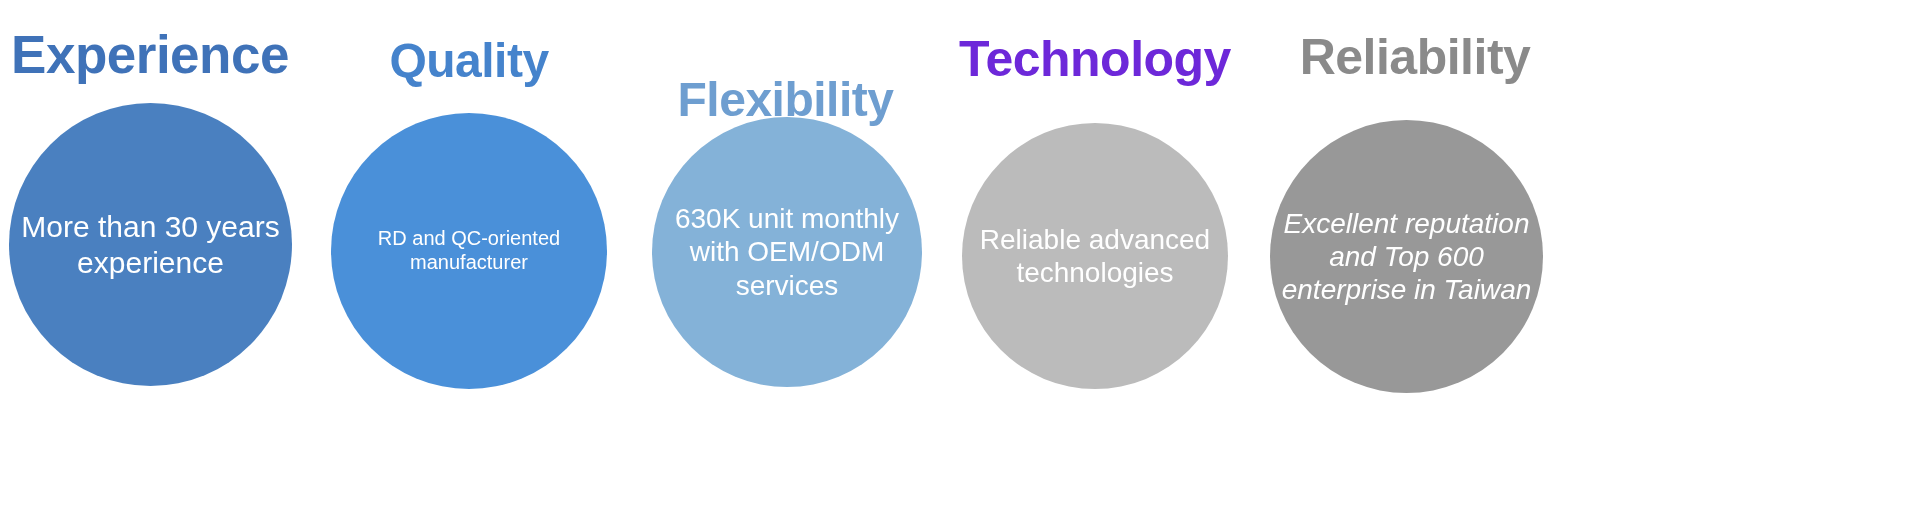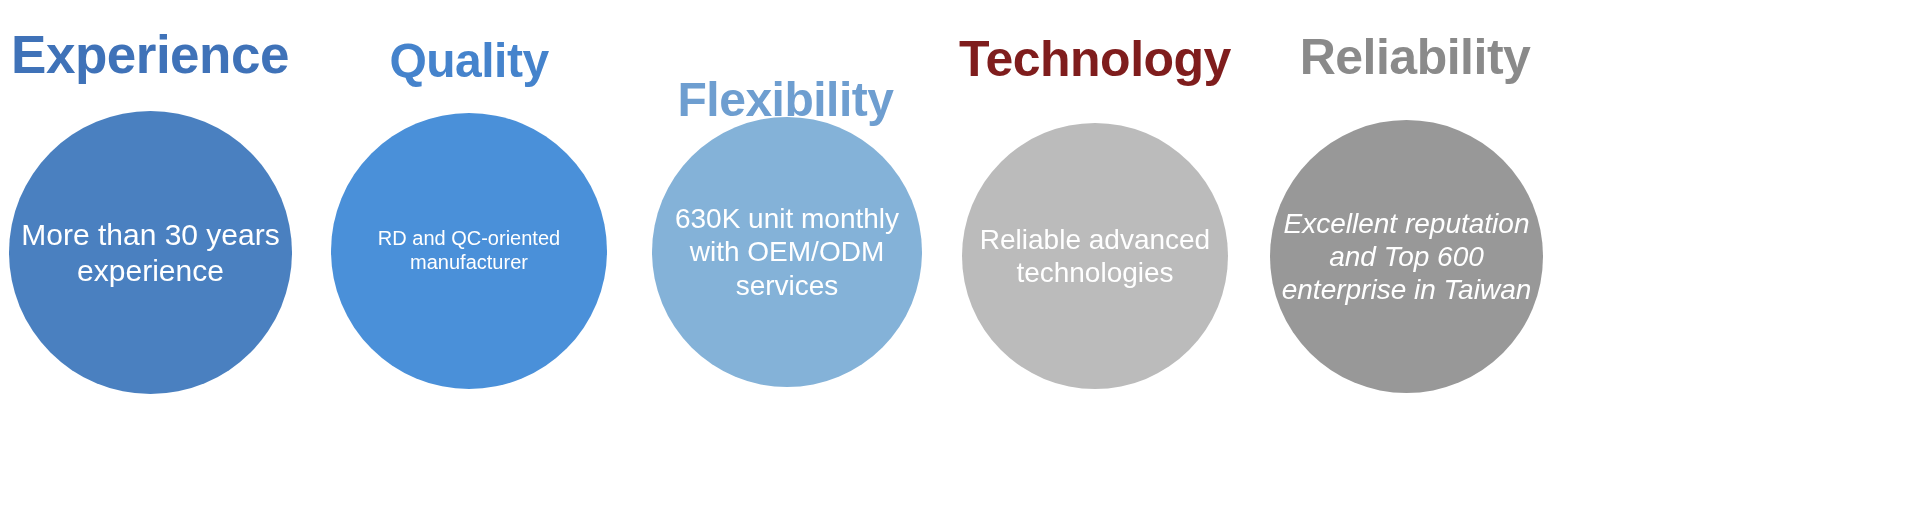--- a/index.html
+++ b/index.html
@@ -53,21 +53,21 @@
     font-weight: normal;
     line-height: 1.18;
     padding: 0 6px;
     box-sizing: border-box;
     width: 100%;
   }
 
   
   #pillar-0 { left: 0px; width: 300px; }
   #pillar-0 .pillar-heading { top: 28px; font-size: 53px; }
-  #pillar-0 .pillar-circle { left: 9px; top: 111px; width: 283px; height: 283px; }
+  #pillar-0 .pillar-circle { left: 9px; top: 103px; width: 283px; height: 283px; }
   #pillar-0 .circle-caption { font-size: 30px; }
 
   
   #pillar-1 { left: 328px; width: 282px; }
   #pillar-1 .pillar-heading { top: 37px; font-size: 48px; }
   #pillar-1 .pillar-circle { left: 3px; top: 113px; width: 276px; height: 276px; }
   #pillar-1 .circle-caption { font-size: 20px; }
 
   
   #pillar-2 { left: 648px; width: 275px; }
@@ -107,21 +107,21 @@
   </div>
 
   <div class="pillar" id="pillar-2">
     <div class="pillar-heading" style="color: rgb(110, 158, 208); margin-top: 39px;">Flexibility</div>
     <div class="pillar-circle" style="background: rgb(132, 178, 216);">
       <div class="circle-caption" style="color: rgb(255, 255, 255);">630K unit monthly with OEM/ODM services</div>
     </div>
   </div>
 
   <div class="pillar" id="pillar-3">
-    <div class="pillar-heading" style="color: #7f1d1d;">Technology</div>
+    <div class="pillar-heading" style="color: #6d28d9;">Technology</div>
     <div class="pillar-circle" style="background: rgb(187, 187, 187);">
       <div class="circle-caption" style="color: rgb(255, 255, 255);">Reliable advanced technologies</div>
     </div>
   </div>
 
   <div class="pillar" id="pillar-4">
     <div class="pillar-heading" style="color: rgb(138, 138, 138);">Reliability</div>
     <div class="pillar-circle" style="background: rgb(152, 152, 152); font-style: italic;">
       <div class="circle-caption" style="color: rgb(255, 255, 255);">Excellent reputation and Top 600 enterprise in Taiwan</div>
     </div>

